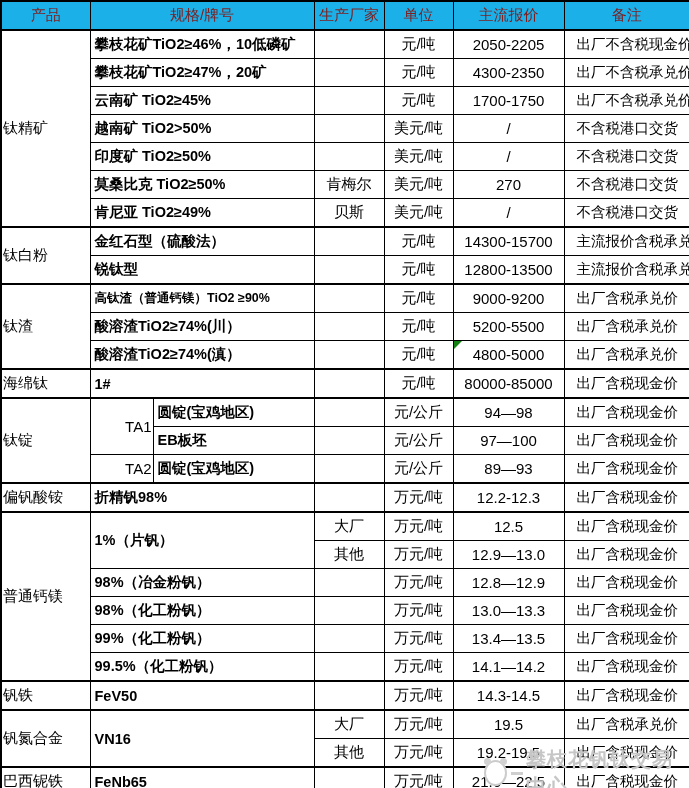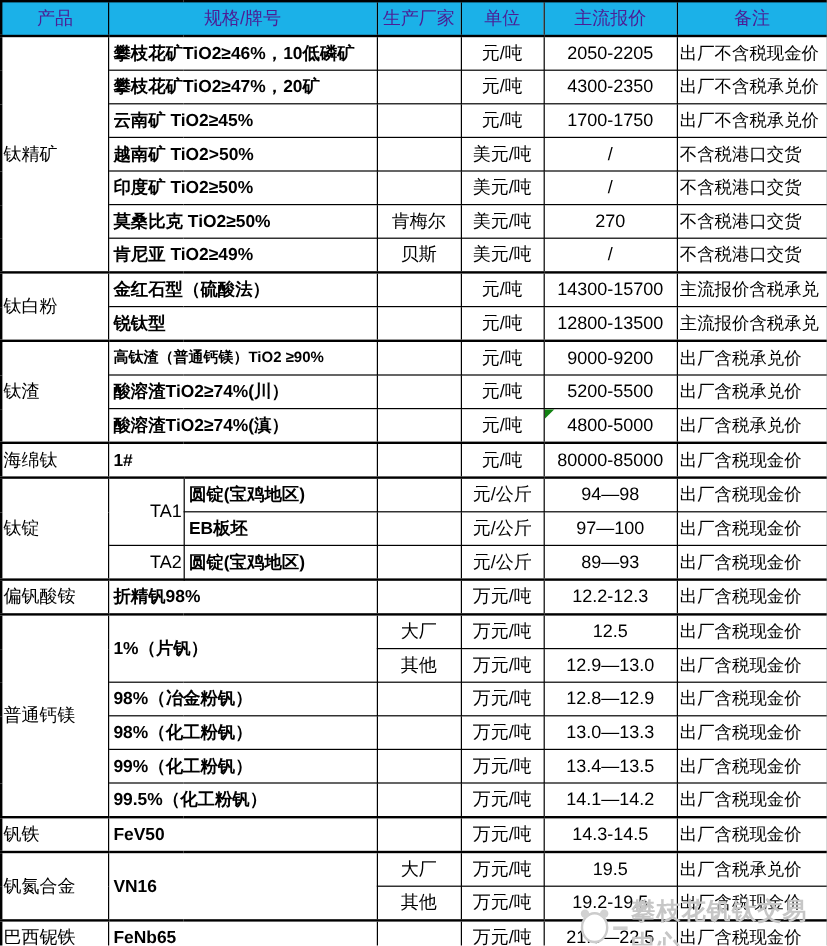--- a/index.html
+++ b/index.html
@@ -9,31 +9,31 @@
   }
   table{
     border-collapse:collapse;table-layout:fixed;width:689px;
     border:2px solid #000;
   }
   th,td{
     border:1px solid #000;overflow:hidden;white-space:nowrap;
     color:#000;font-weight:400;
   }
   thead th{
-    background:#1BB1E8;color:#4c1d95;font-size:15px;height:25px;
+    background:#1BB1E8;color:#7f1d1d;font-size:15px;height:25px;
     border-bottom:2px solid #000;text-align:center;
   }
   tbody td{height:25px;font-size:15px;vertical-align:middle;}
   tr.gs td{border-top:2px solid #000;}
   .prod{text-align:left;}
   .spec{text-align:left;padding-left:4px;font-size:14.5px;font-weight:bold;}
   .spec-sm{font-size:12.5px;}
   .grade{text-align:right;padding-left:4px;}
   .mfr,.unit,.price{text-align:center;}
-  .note{text-align:left;padding-left:2px;font-size:14.5px;}
+  .note{text-align:left;padding-left:12px;font-size:14.5px;}
   .price-flag{position:relative;margin-left:27px;}
   .tri{
     position:absolute;top:0;left:0;width:0;height:0;
     border-top:8px solid #128212;border-right:8px solid transparent;
   }
   .watermark{
     position:absolute;left:484px;top:746px;display:flex;align-items:center;
     color:#c5c5c5;z-index:5;
   }
   .wm-logo{

